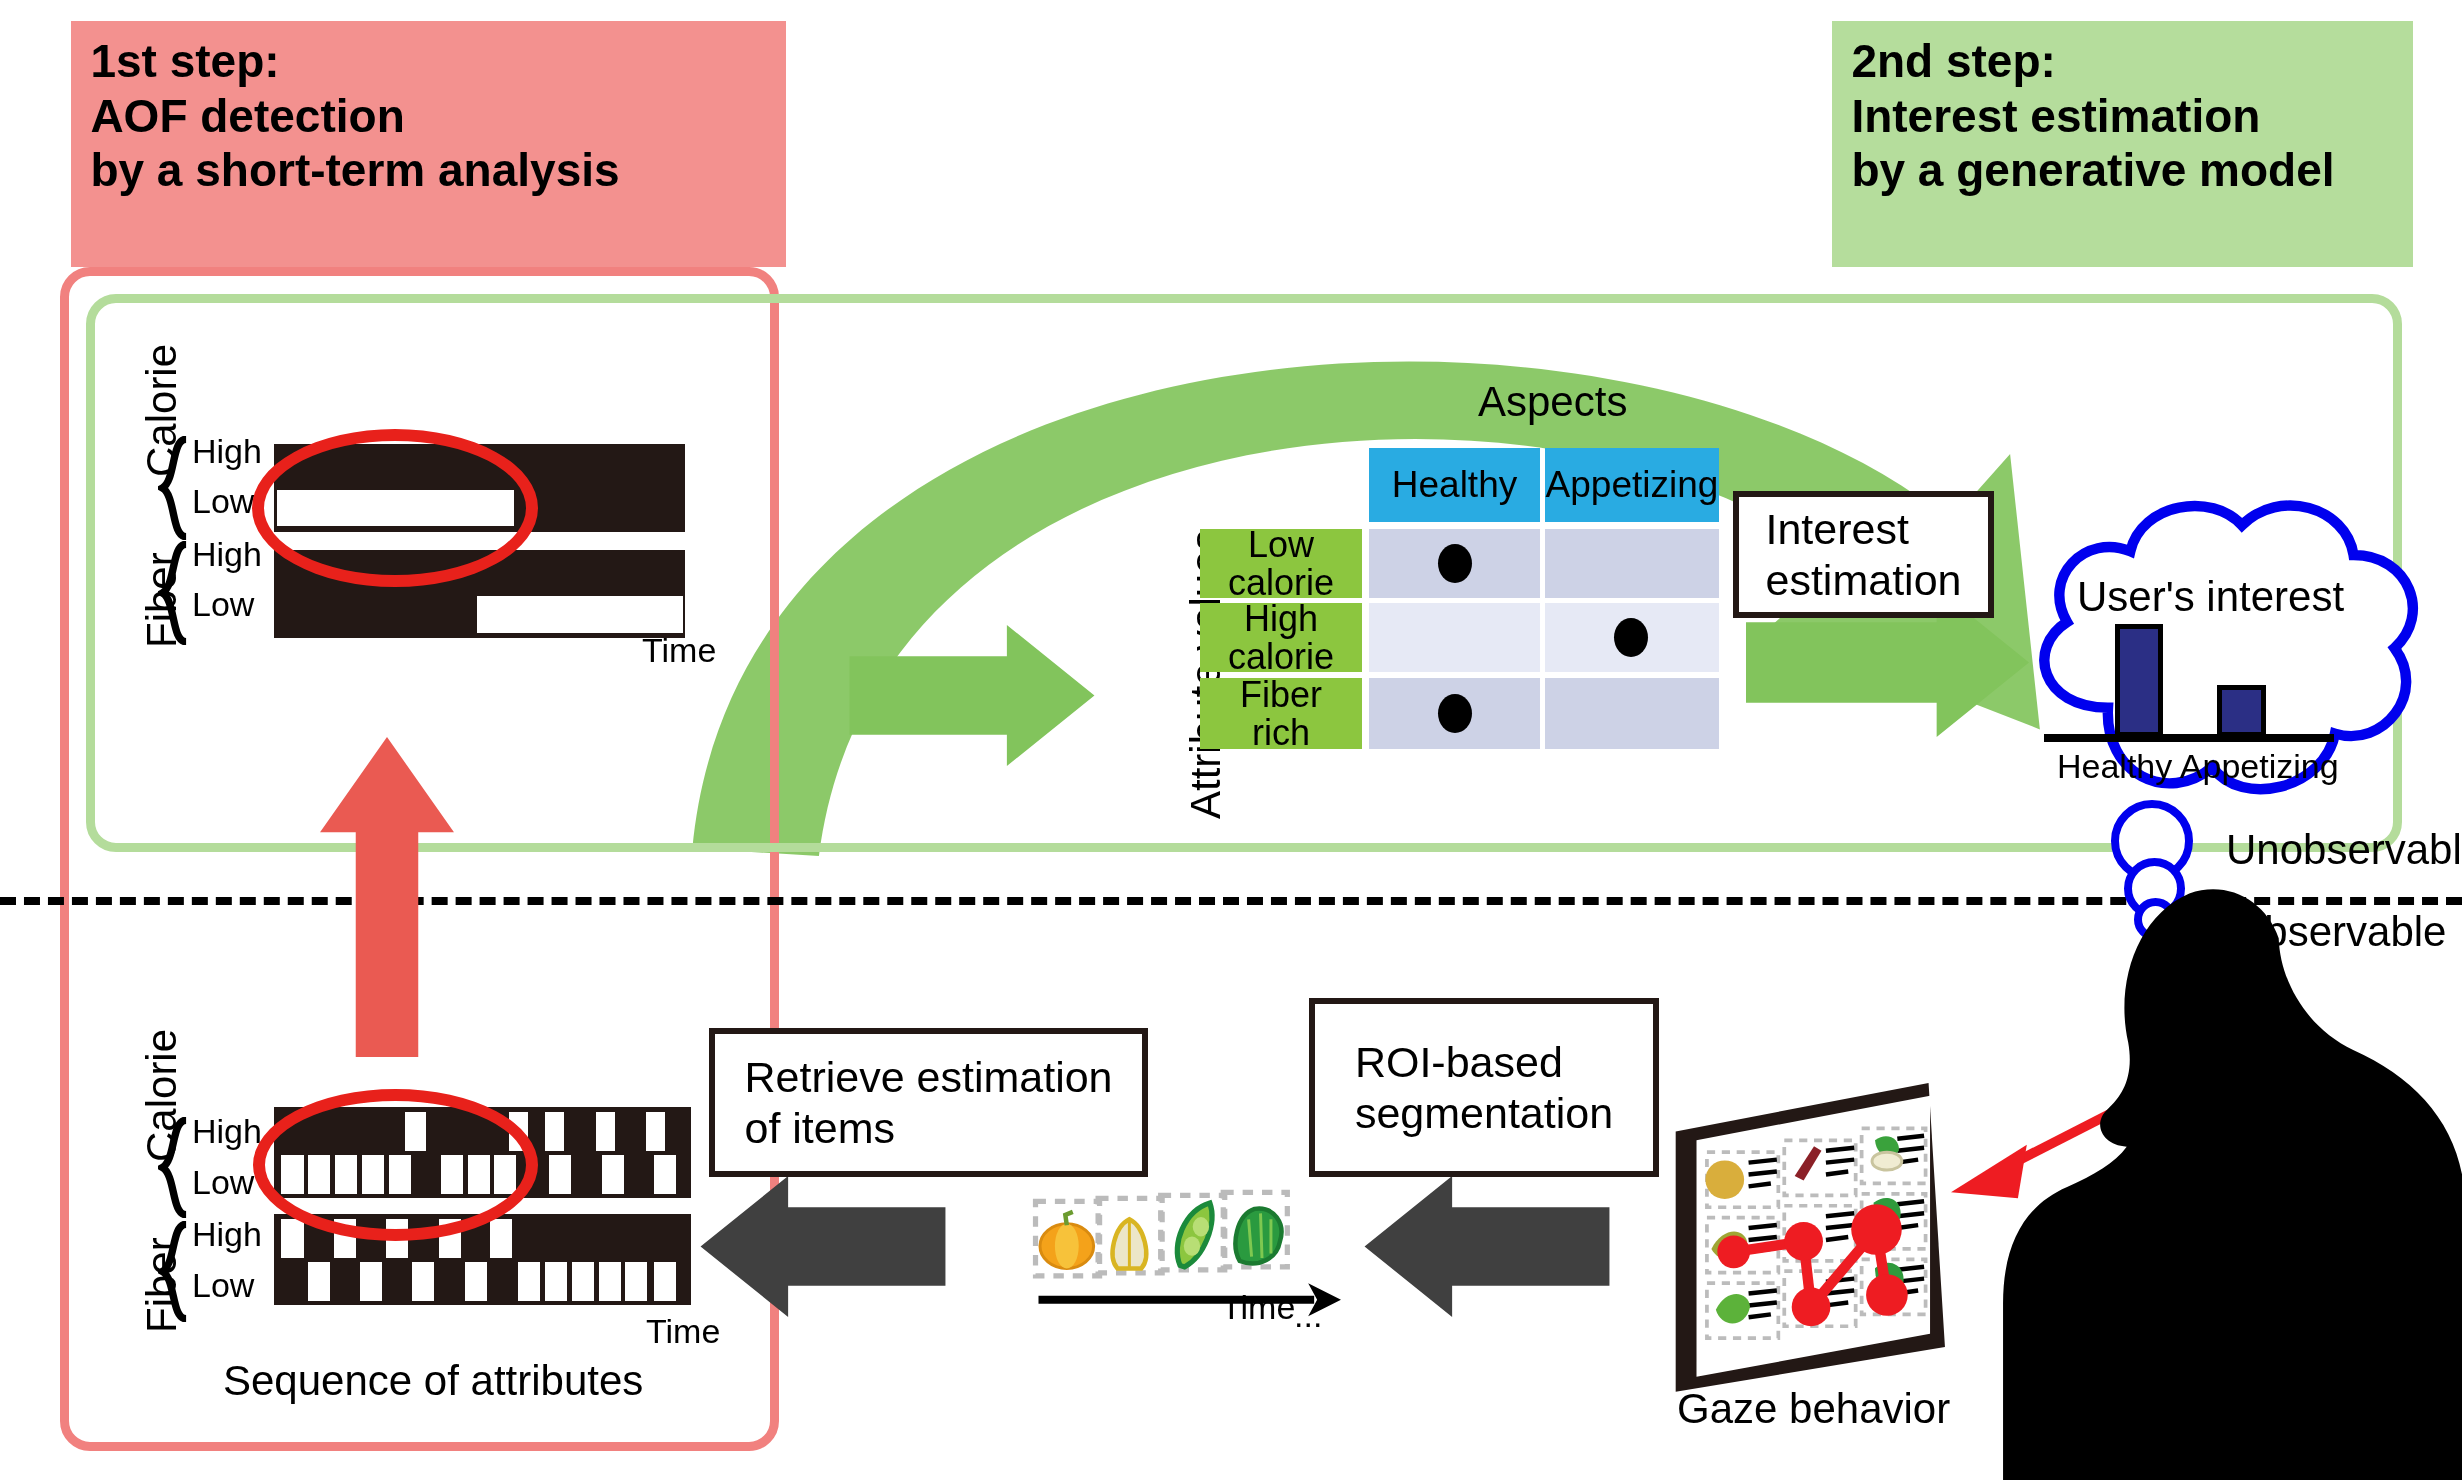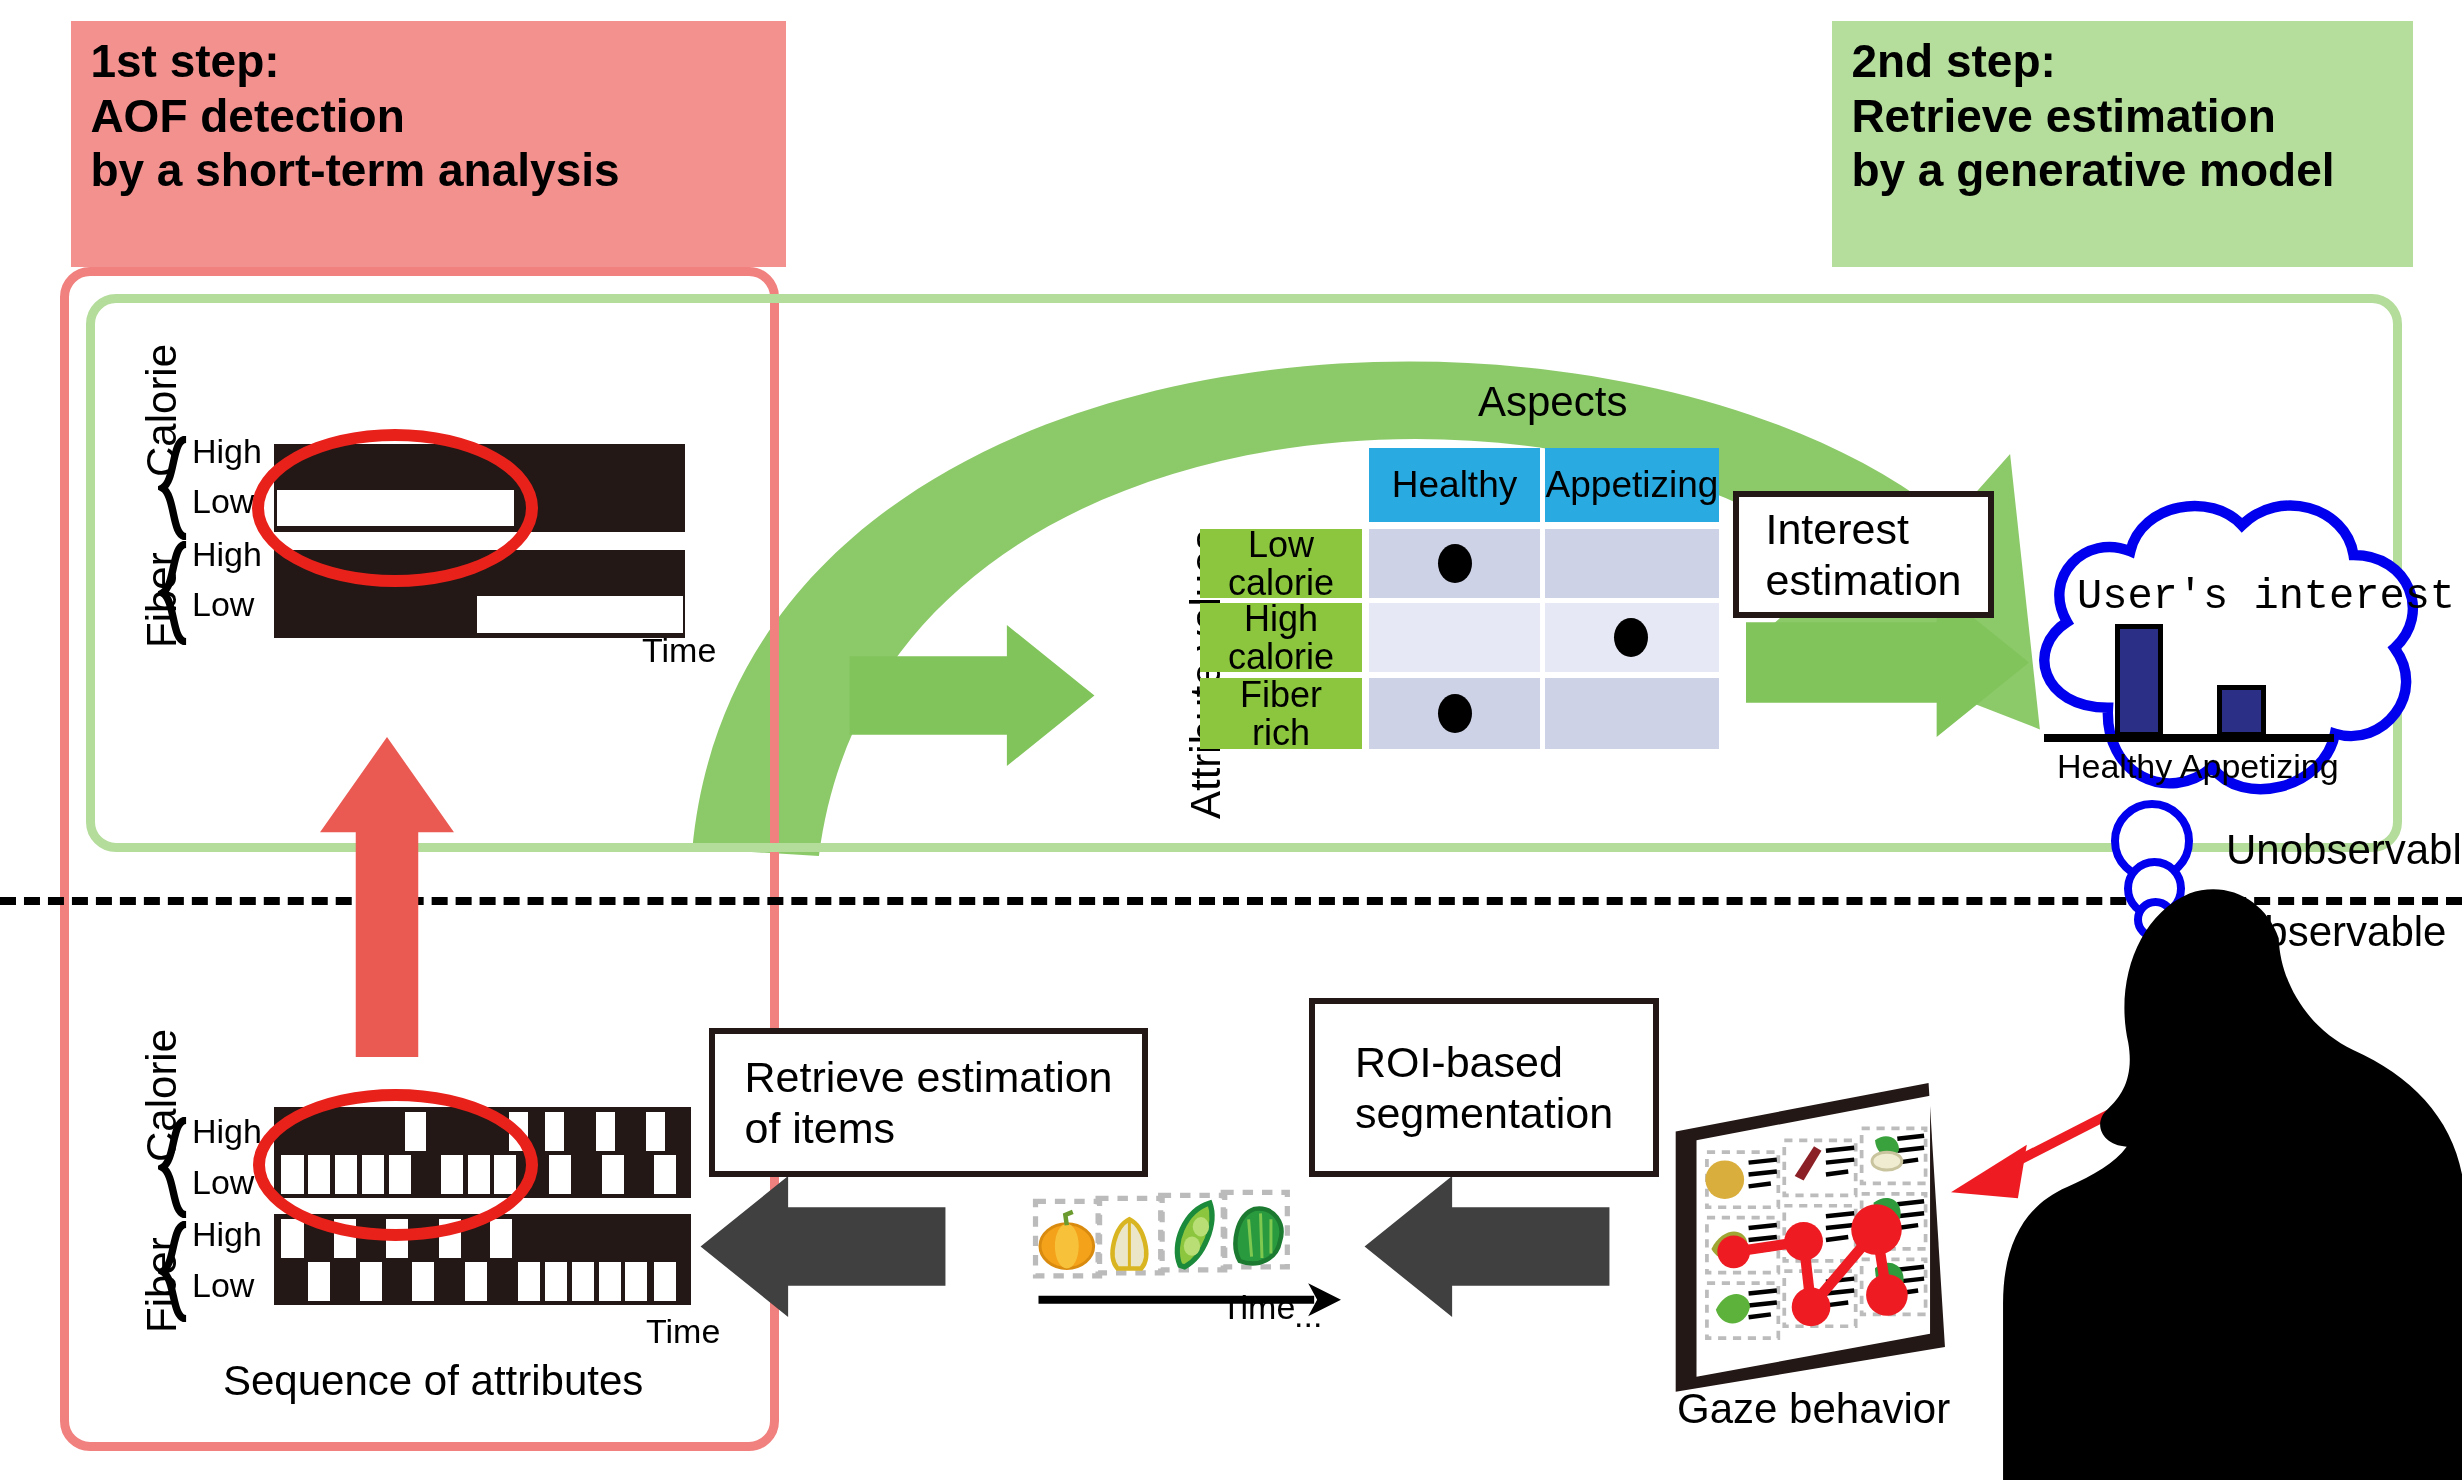--- a/index.html
+++ b/index.html
@@ -62,21 +62,21 @@
 
   <svg class="abs" style="left:0;top:104px;" width="2462" height="752" viewBox="0 0 3307 1010">
     <path d="M 930 1000 C 1000 260, 2180 200, 2620 560 L 2700 470 L 2740 840 L 2380 700 L 2470 620
              C 2120 330, 1180 380, 1100 1010 Z" fill="#82c45c" opacity="0.92"></path>
   </svg>
 
   <div class="abs banner txt" id="banner-step1">1st step:
 AOF detection
 by a short-term analysis</div>
   <div class="abs banner txt" id="banner-step2">2nd step:
-Retrieve estimation
+Interest estimation
 by a generative model</div>
 
   <div class="abs" id="red-container"></div>
   <div class="abs" id="green-container"></div>
 
   <div class="abs" id="divider"></div>
   <div class="abs cap" style="left:2226px;top:826px;">Unobservable</div>
   <div class="abs cap" style="left:2241px;top:908px;">observable</div>
 
   <div class="abs vert cap" style="left:138px;top:477px;">Calorie</div>
@@ -218,21 +218,21 @@
              C 555 125, 585 205, 535 250
              C 580 310, 520 385, 455 365
              C 440 440, 330 465, 290 410
              C 230 460, 145 420, 150 330 Z" fill="#ffffff" stroke="#0000ee" stroke-width="14"></path>
   </svg>
 
   <div class="abs cbub" style="left:2111px;top:800px;width:66px;height:66px;"></div>
   <div class="abs cbub" style="left:2124px;top:858px;width:45px;height:45px;"></div>
   <div class="abs cbub" style="left:2134px;top:898px;width:27px;height:27px;"></div>
 
-  <div class="abs cap" style="left:2077px;top:573px;font-family:Liberation Mono, monospace;">User's interest</div>
+  <div class="abs cap" style="left:2077px;top:573px;">User's interest</div>
 
   <div class="abs mbar" style="left:2115px;top:624px;width:48px;height:113px;"></div>
   <div class="abs mbar" style="left:2217px;top:685px;width:49px;height:52px;"></div>
   <div class="abs thinline" style="left:2044px;top:734px;width:290px;height:8.2px;"></div>
   <div class="abs cap-sm" style="left:2057px;top:747px;">
     <span>Healthy</span><span> </span><span>Appetizing</span>
   </div>
 
   <svg class="abs" style="left:700px;top:1176px;" width="246" height="141" viewBox="0 0 330 190">
     <path d="M330 42 L118 42 L118 0 L0 95 L118 190 L118 148 L330 148 Z" fill="#404040"></path>

